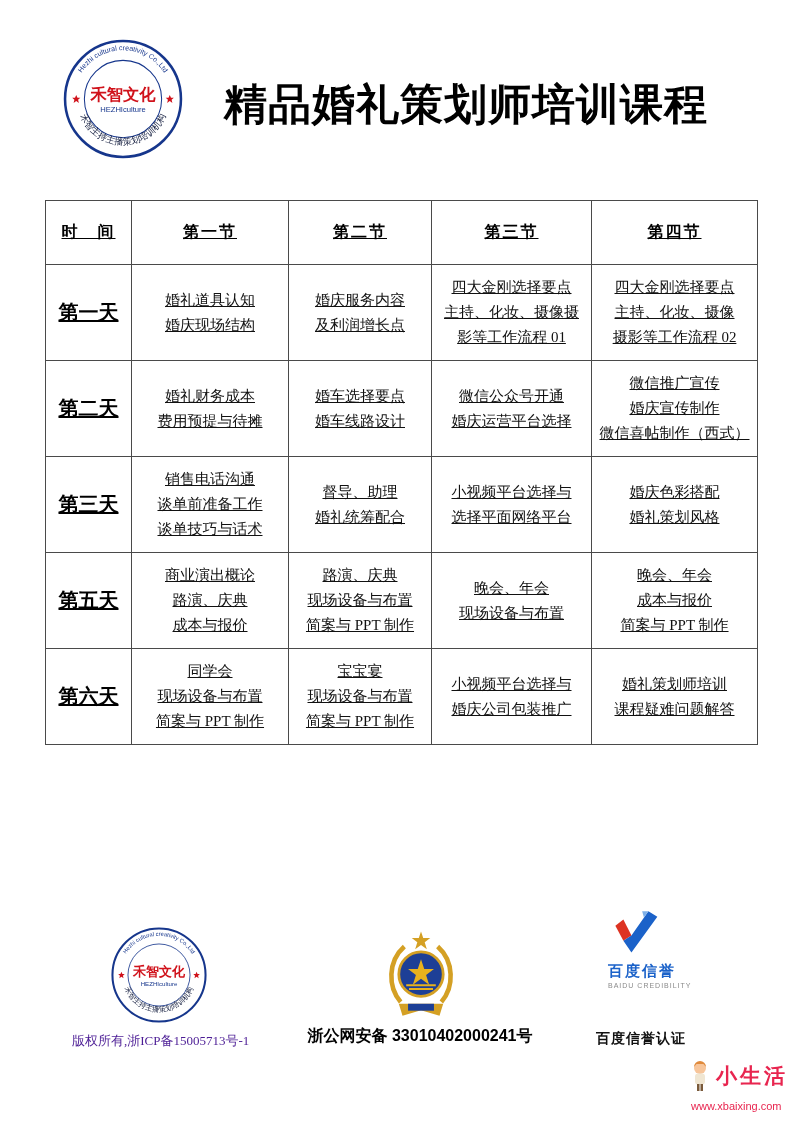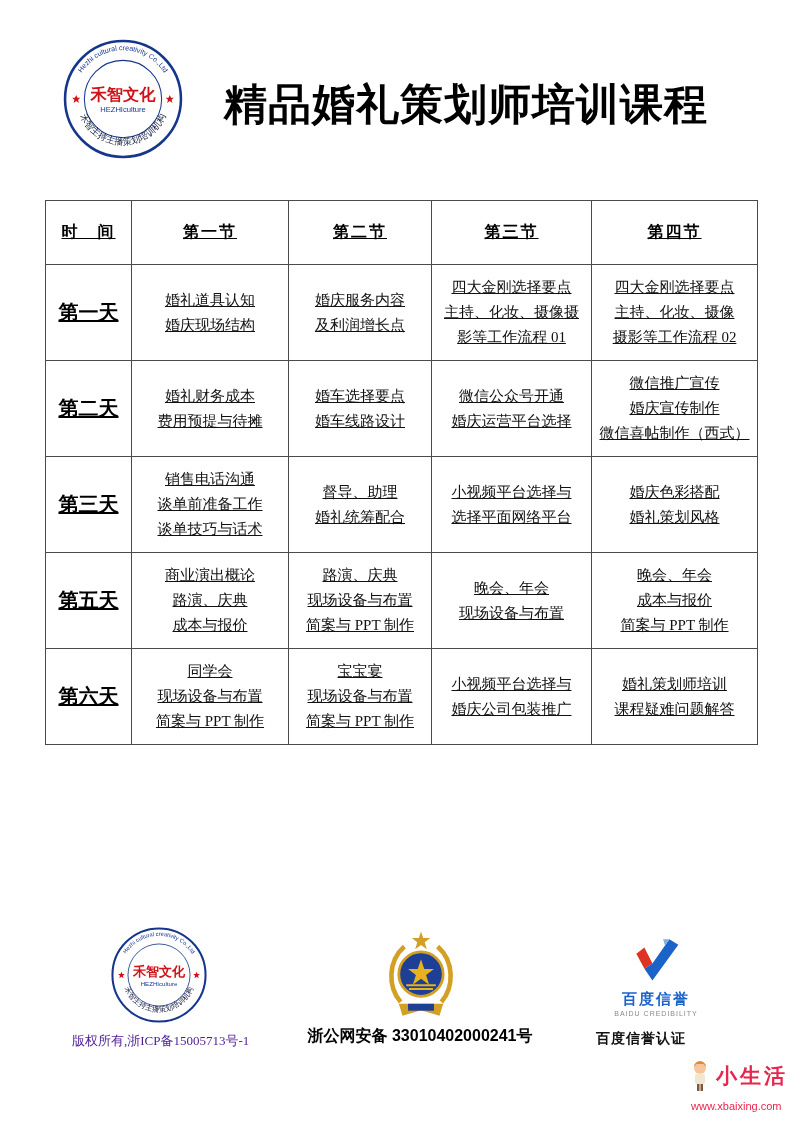--- a/index.html
+++ b/index.html
@@ -38,21 +38,21 @@
   .schedule thead th { font-size:16px; font-weight:bold; letter-spacing:2px; }
   .schedule tbody th { font-size:20px; font-weight:bold; }
   .schedule td {
     font-size:15px; line-height:1.65;
     white-space:pre-line; padding:4px 6px; color:#111;
   }
 
   
   .logo-footer  { left:110px; top:926px; width:98px; height:98px; }
   .police-badge { left:384px; top:928px; width:74px; height:96px; }
-  .baidu-block  { left:608px; top:934px; width:96px; text-align:center; }
+  .baidu-block  { left:608px; top:906px; width:96px; text-align:left; }
   .baidu-mark   { width:54px; height:50px; display:inline-block; }
   .baidu-name   {
     color:#1b62c9; font-family:"Liberation Sans",sans-serif;
     font-weight:bold; font-size:15px; letter-spacing:2px; margin-top:2px;
   }
   .baidu-sub    {
     color:#8a8a8a; font-size:7px; letter-spacing:1px;
     font-family:"Liberation Sans",sans-serif; margin-top:1px;
   }
 

